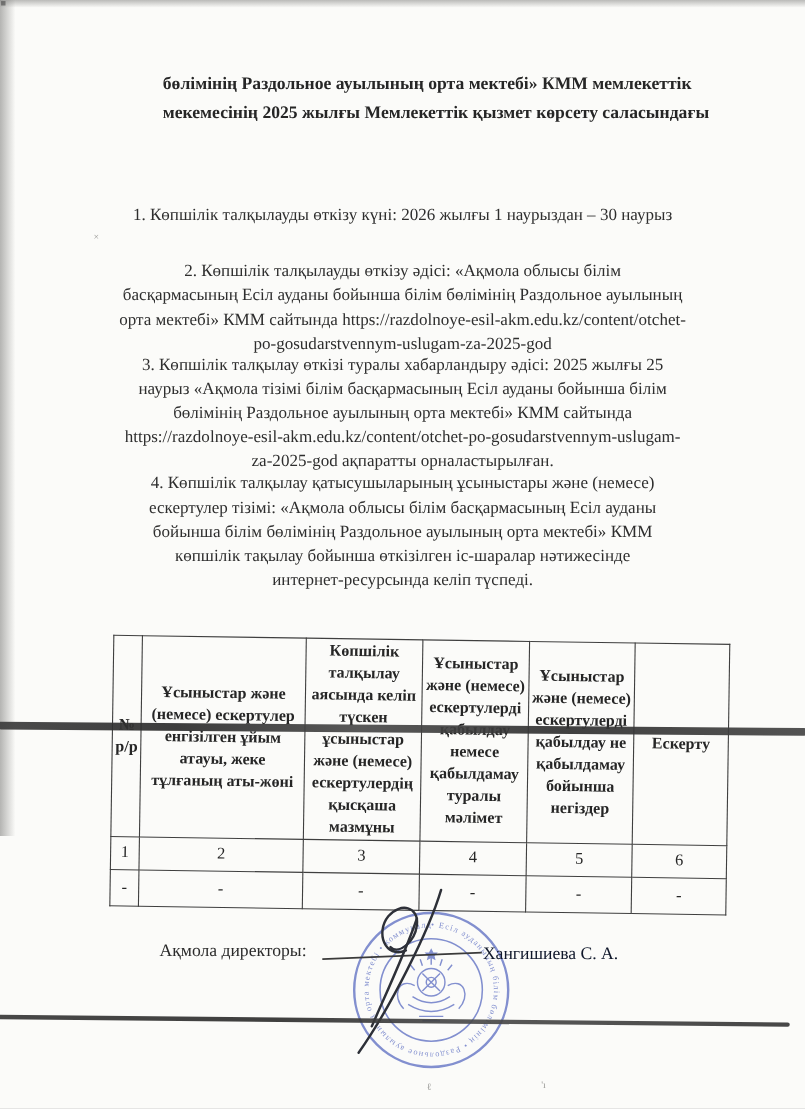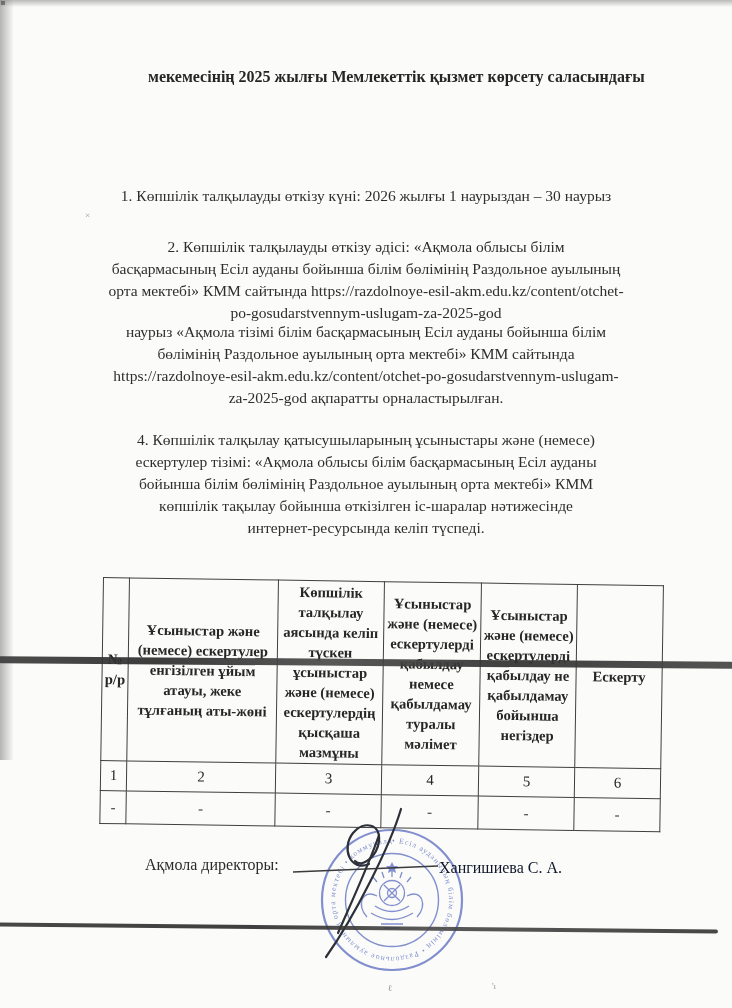--- a/index.html
+++ b/index.html
@@ -59,35 +59,37 @@
 </head>
 <body>
 
 <div class="page">
 
   <div class="edge-left"></div>
   <div class="edge-top"></div>
   <div class="corner-tick"></div>
 
   <div class="doc-title">
+    <div class="line">бөлімінің Раздольное ауылының орта мектебі» КММ мемлекеттік</div>
     <div class="line">мекемесінің 2025 жылғы Мемлекеттік қызмет көрсету саласындағы</div>
   </div>
 
   <div class="para" id="p1">
     <div class="line">1. Көпшілік талқылауды өткізу күні: 2026 жылғы 1 наурыздан – 30 наурыз</div>
   </div>
 
   <div class="para" id="p2">
     <div class="line">2. Көпшілік талқылауды өткізу әдісі:    «Ақмола облысы білім</div>
     <div class="line">басқармасының Есіл ауданы бойынша білім бөлімінің Раздольное ауылының</div>
     <div class="line">орта мектебі» КММ сайтында https://razdolnoye-esil-akm.edu.kz/content/otchet-</div>
     <div class="line">po-gosudarstvennym-uslugam-za-2025-god</div>
   </div>
 
   <div class="para" id="p3">
+    <div class="line">3. Көпшілік талқылау өткізі туралы хабарландыру әдісі: 2025 жылғы 25</div>
     <div class="line">наурыз «Ақмола тізімі білім басқармасының Есіл ауданы бойынша білім</div>
     <div class="line">бөлімінің Раздольное ауылының орта мектебі» КММ сайтында</div>
     <div class="line">https://razdolnoye-esil-akm.edu.kz/content/otchet-po-gosudarstvennym-uslugam-</div>
     <div class="line">za-2025-god  ақпаратты орналастырылған.</div>
   </div>
 
   <div class="para p4pos" id="p4">
     <div class="line">4. Көпшілік талқылау қатысушыларының ұсыныстары және (немесе)</div>
     <div class="line">ескертулер тізімі: «Ақмола облысы білім басқармасының Есіл ауданы</div>
     <div class="line">бойынша білім бөлімінің Раздольное ауылының орта мектебі» КММ</div>

